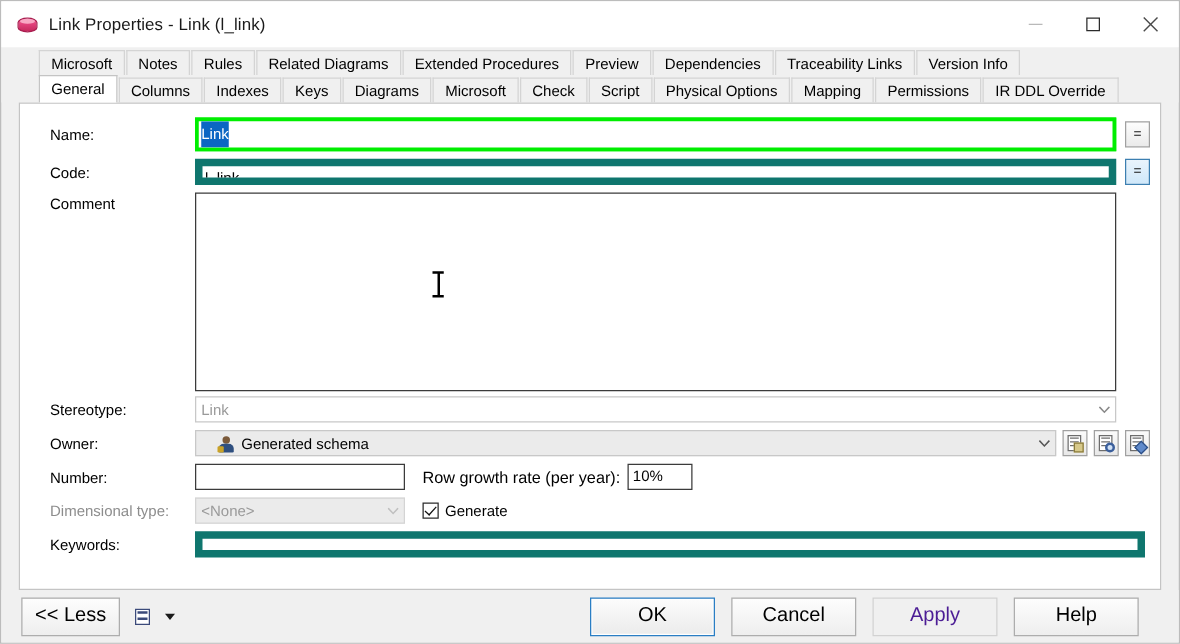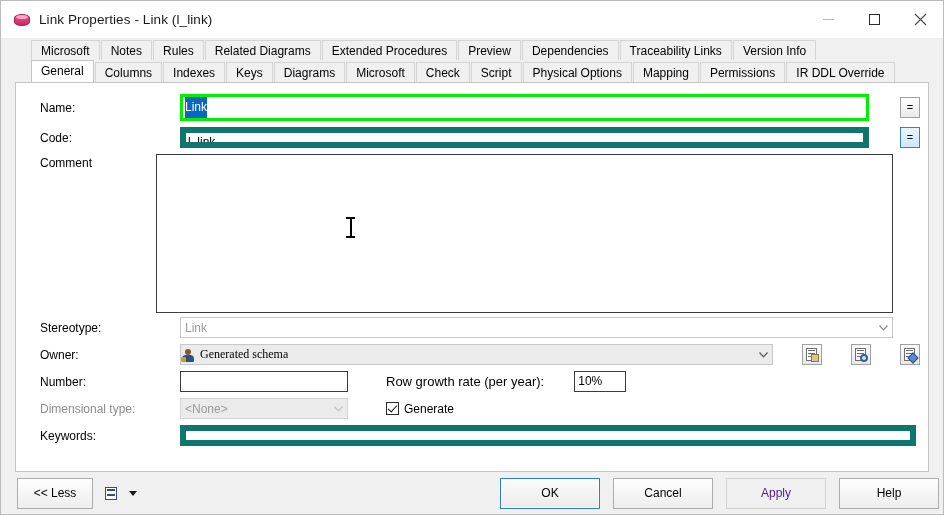--- a/index.html
+++ b/index.html
@@ -131,21 +131,20 @@
     position: relative;
     padding: 11px 0 0 0;
     overflow: hidden;
   }
 
   .row {
     display: flex;
     align-items: center;
     padding: 0 8px 0 24px;
     margin-bottom: 6px;
-    gap: 24px;
   }
   .lbl {
     width: 116px;
     flex: 0 0 116px;
     font-size: 12px;
     color: #000;
   }
   .lbl.disabled { color: #8d8d8d; }
 
   
@@ -236,22 +235,21 @@
   .combo .arrow {
     margin-left: auto;
     width: 17px;
     display: flex; align-items: center; justify-content: center;
     color: #7a7a7a;
   }
   .combo.owner {
     background: #ebebeb;
     border: 1px solid #c8c8c8;
     color: #000;
-    padding-left: 0;
-    font-family: Liberation Serif, serif;
+    padding-left: 17px;
   }
   .combo.owner .arrow { color: #555; }
   .combo.disabled {
     background: #ebebeb;
     border: 1px solid #d4d4d4;
     color: #9a9a9a;
   }
   .combo.disabled .arrow { color: #b9b9b9; }
 
   .person-icon {
@@ -362,41 +360,41 @@
     padding: 0 16px;
     background: #f0f0f0;
     position: relative;
   }
   .btn {
     height: 31px;
     min-width: 66px;
     border: 1px solid #adadad;
     background: linear-gradient(#fdfdfd, #eeeeee);
     box-sizing: border-box;
-    font-size: 12px;
+    font-size: 16px;
     color: #000;
     display: flex; align-items: center; justify-content: center;
     padding: 0 10px;
   }
   .btn.less { min-width: 76px; }
   .btn.wide { width: 100px; }
   .btn.default {
     border: 1px solid #2a7ec4;
     background: linear-gradient(#fcfcfc, #ebebeb);
     box-shadow: inset 0 0 0 1px #ffffff;
   }
   .btn.disabled {
     color: #4c1d95;
     background: #f0f0f0;
     border: 1px solid #d2d2d2;
   }
   .footer-left { display: flex; align-items: center; gap: 8px; }
   .footer-right {
     position: absolute;
-    right: 4px;
+    right: 32px;
     display: flex;
     gap: 13px;
   }
   .listicon {
     width: 15px; height: 15px;
     position: relative;
     margin-left: 3px;
   }
   .listicon .sh {
     position:absolute; left:1px; top:1px;

